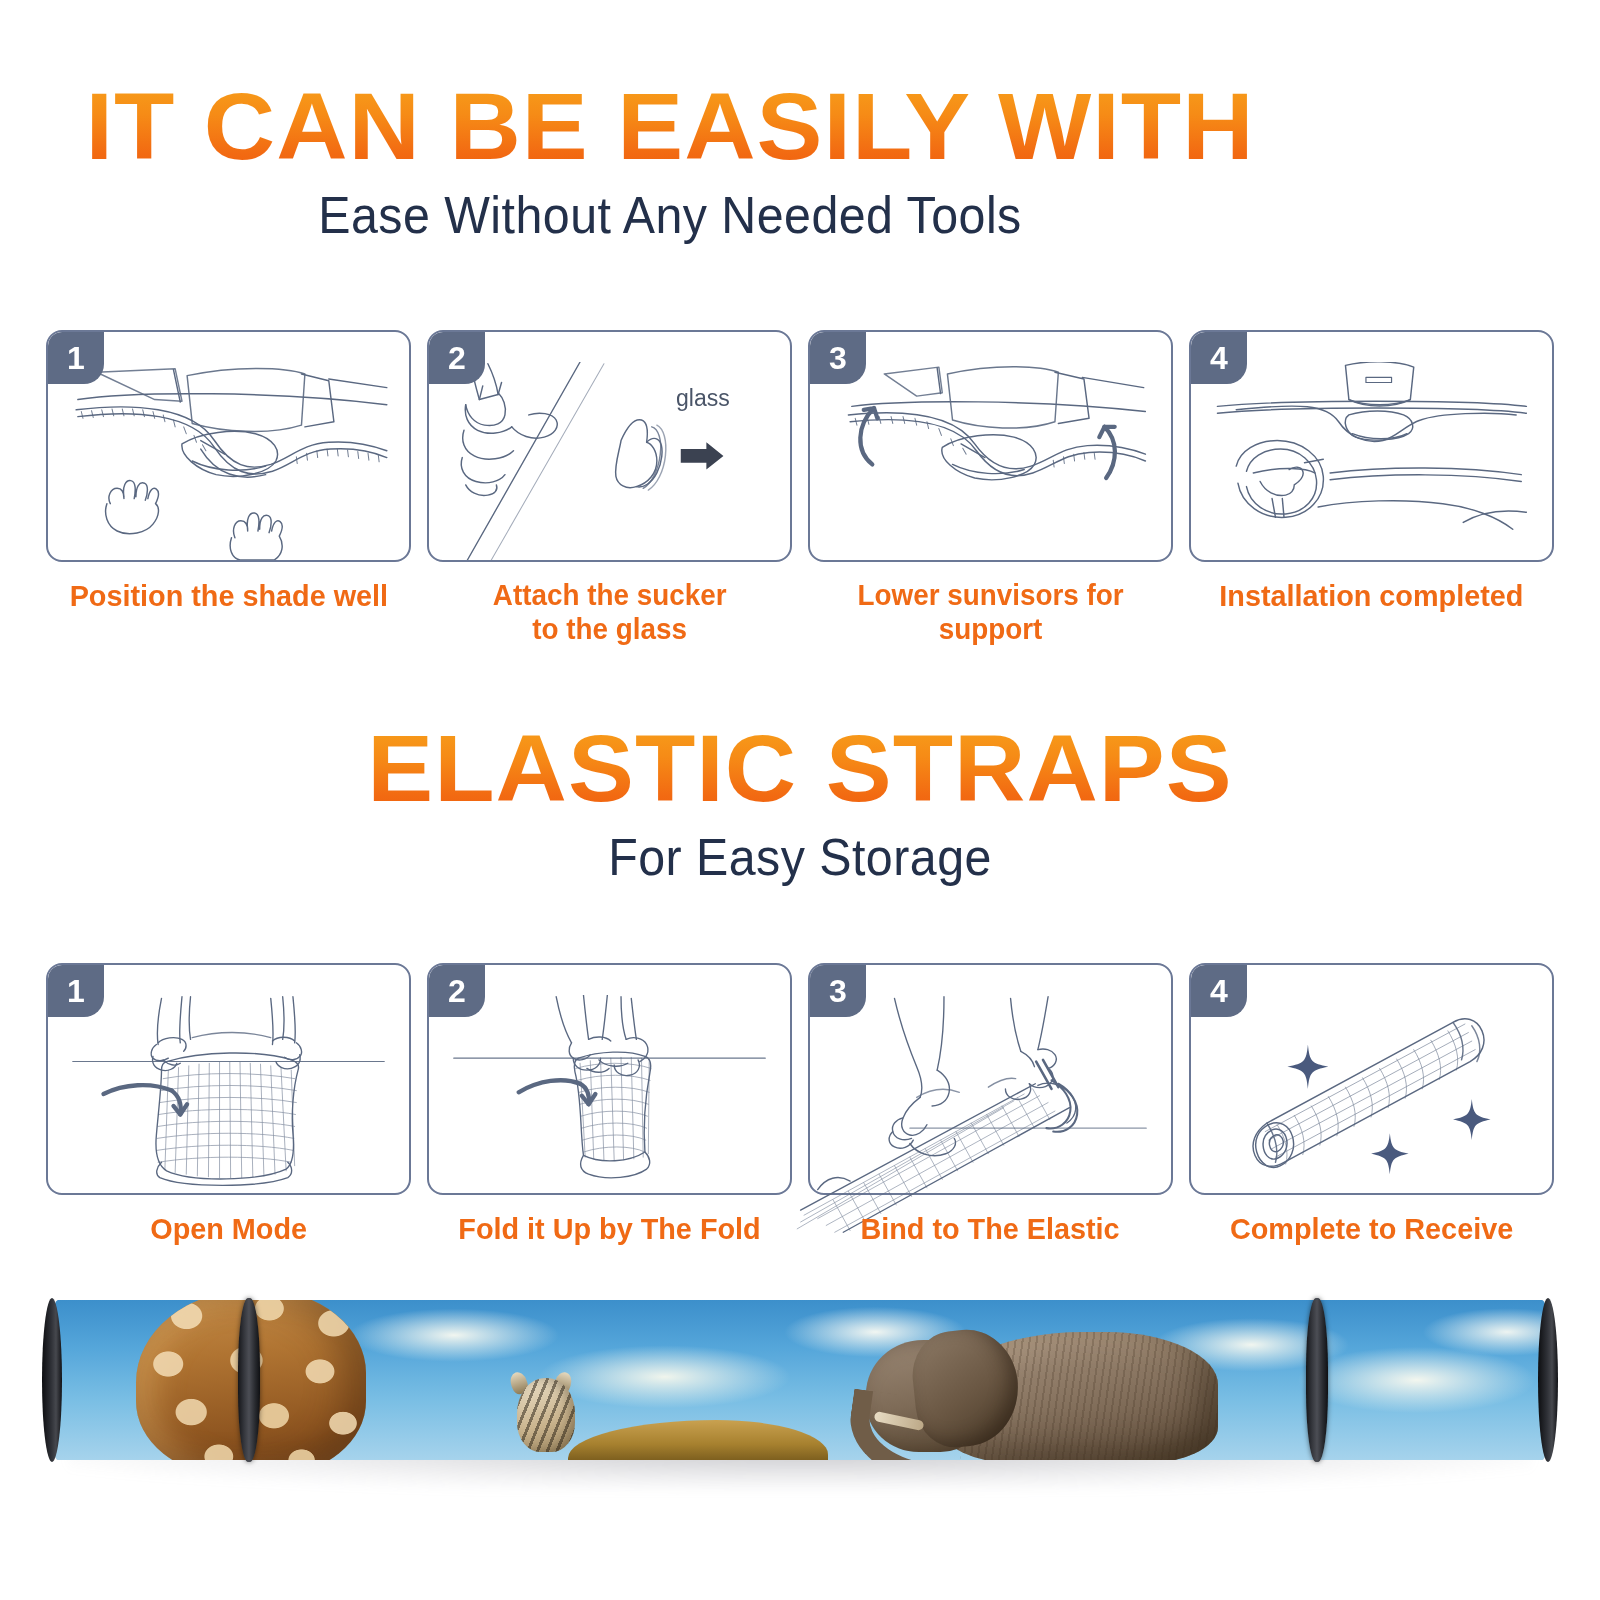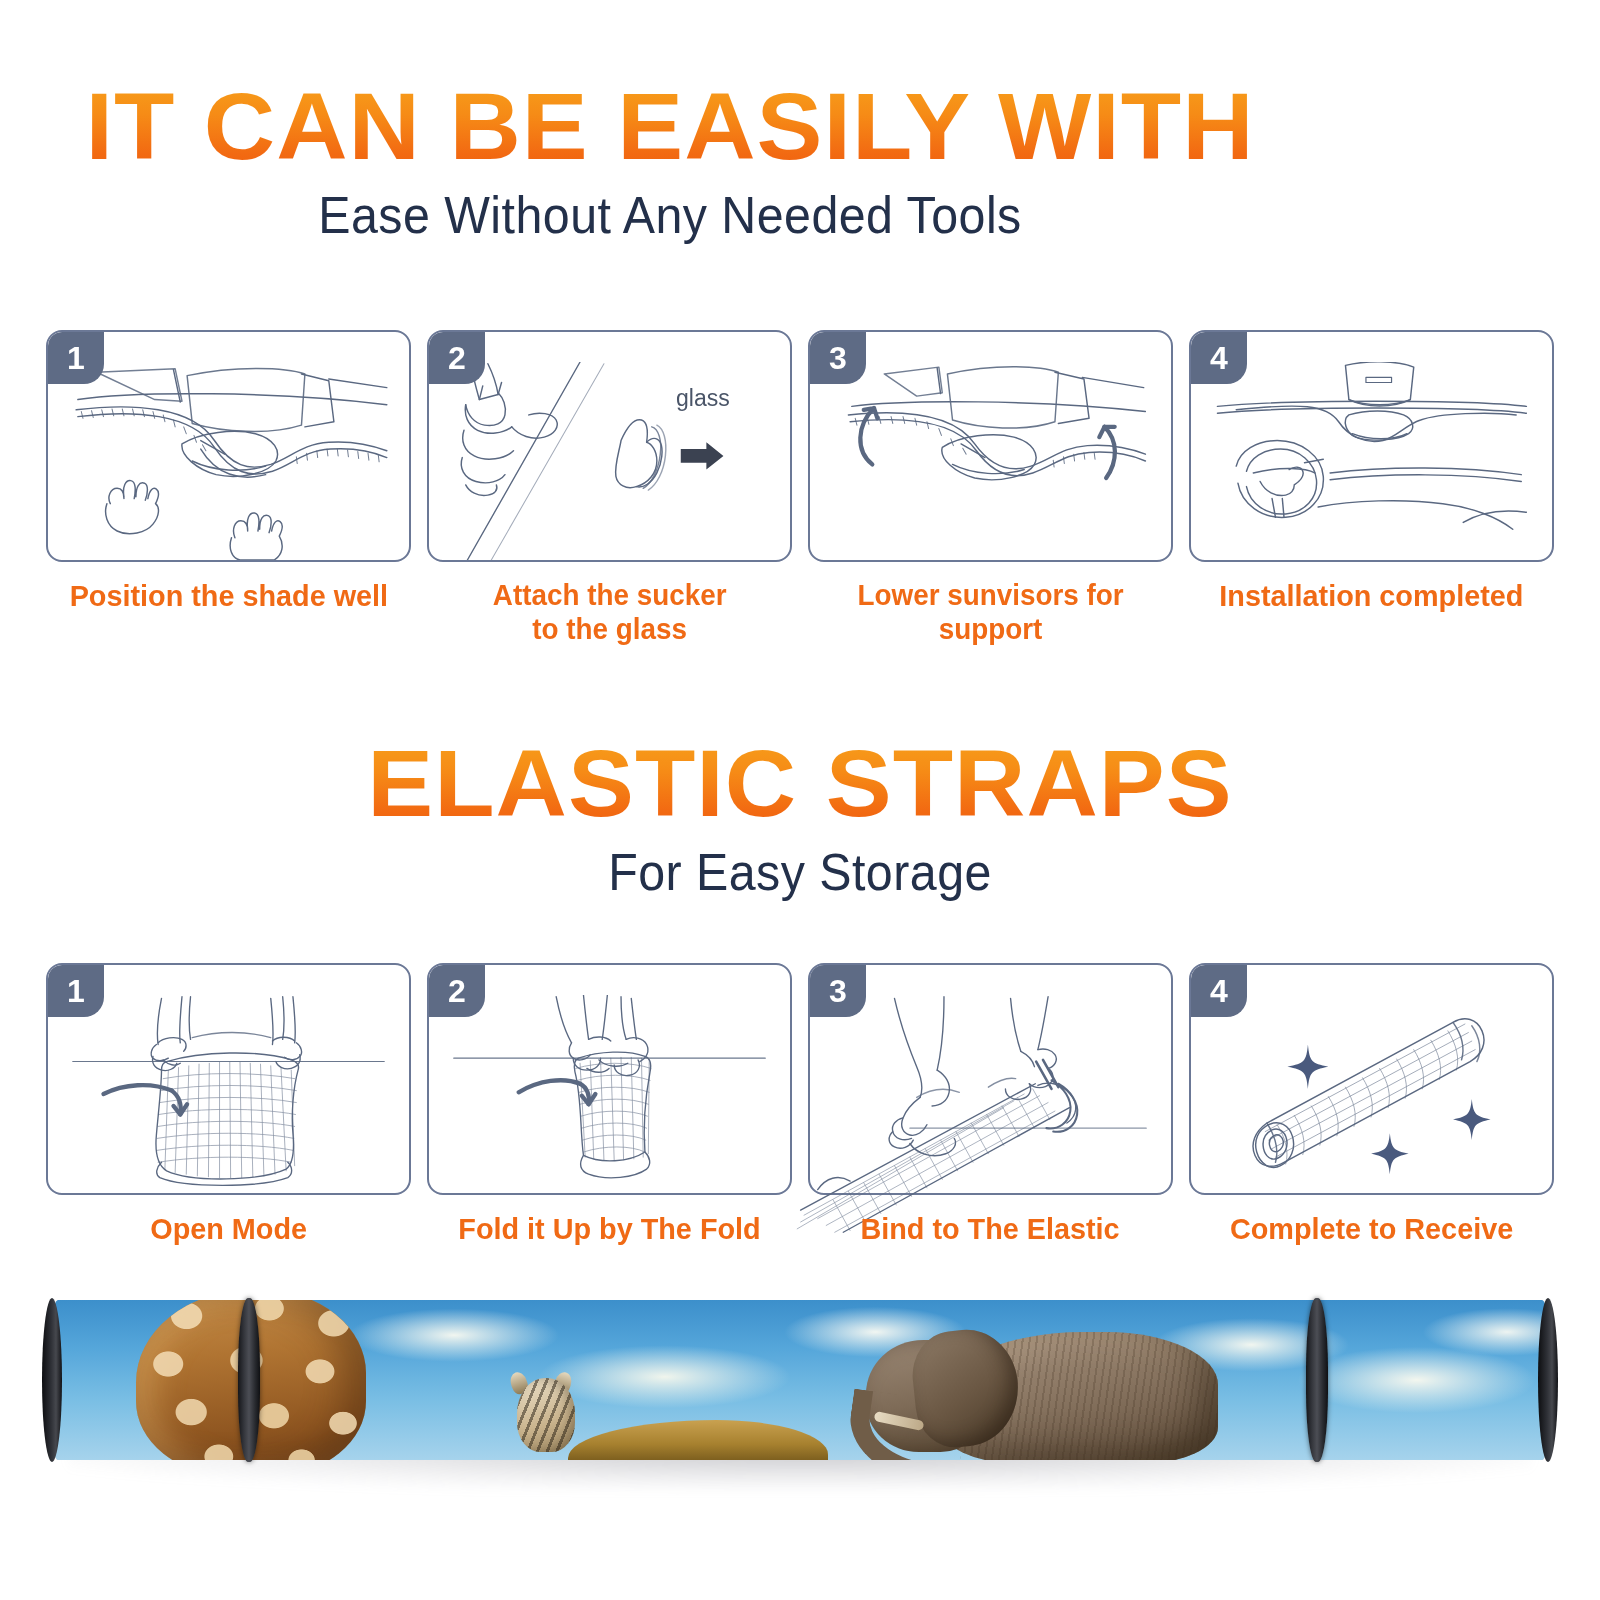--- a/index.html
+++ b/index.html
@@ -239,21 +239,21 @@
   .strap-cap{
     position:absolute;top:-2px;width:20px;height:164px;
     background:linear-gradient(90deg,#0D0E11 0%,#2E3036 45%,#46484E 70%,#111216 100%);
     border-radius:50%/50%;
     z-index:7;
   }
 
   
   #title-1{position:absolute;left:0;top:78px;width:1340px;}
   #row-1{top:330px;}
-  #title-2{position:absolute;left:0;top:735px;width:1600px;}
+  #title-2{position:absolute;left:0;top:720px;width:1600px;}
   #row-2{top:963px;}
 </style>
 </head>
 <body>
 
 <div class="section heading-block" id="title-1">
   <div class="headline">IT CAN BE EASILY WITH</div>
   <div class="subhead">Ease Without Any Needed Tools</div>
 </div>
 

